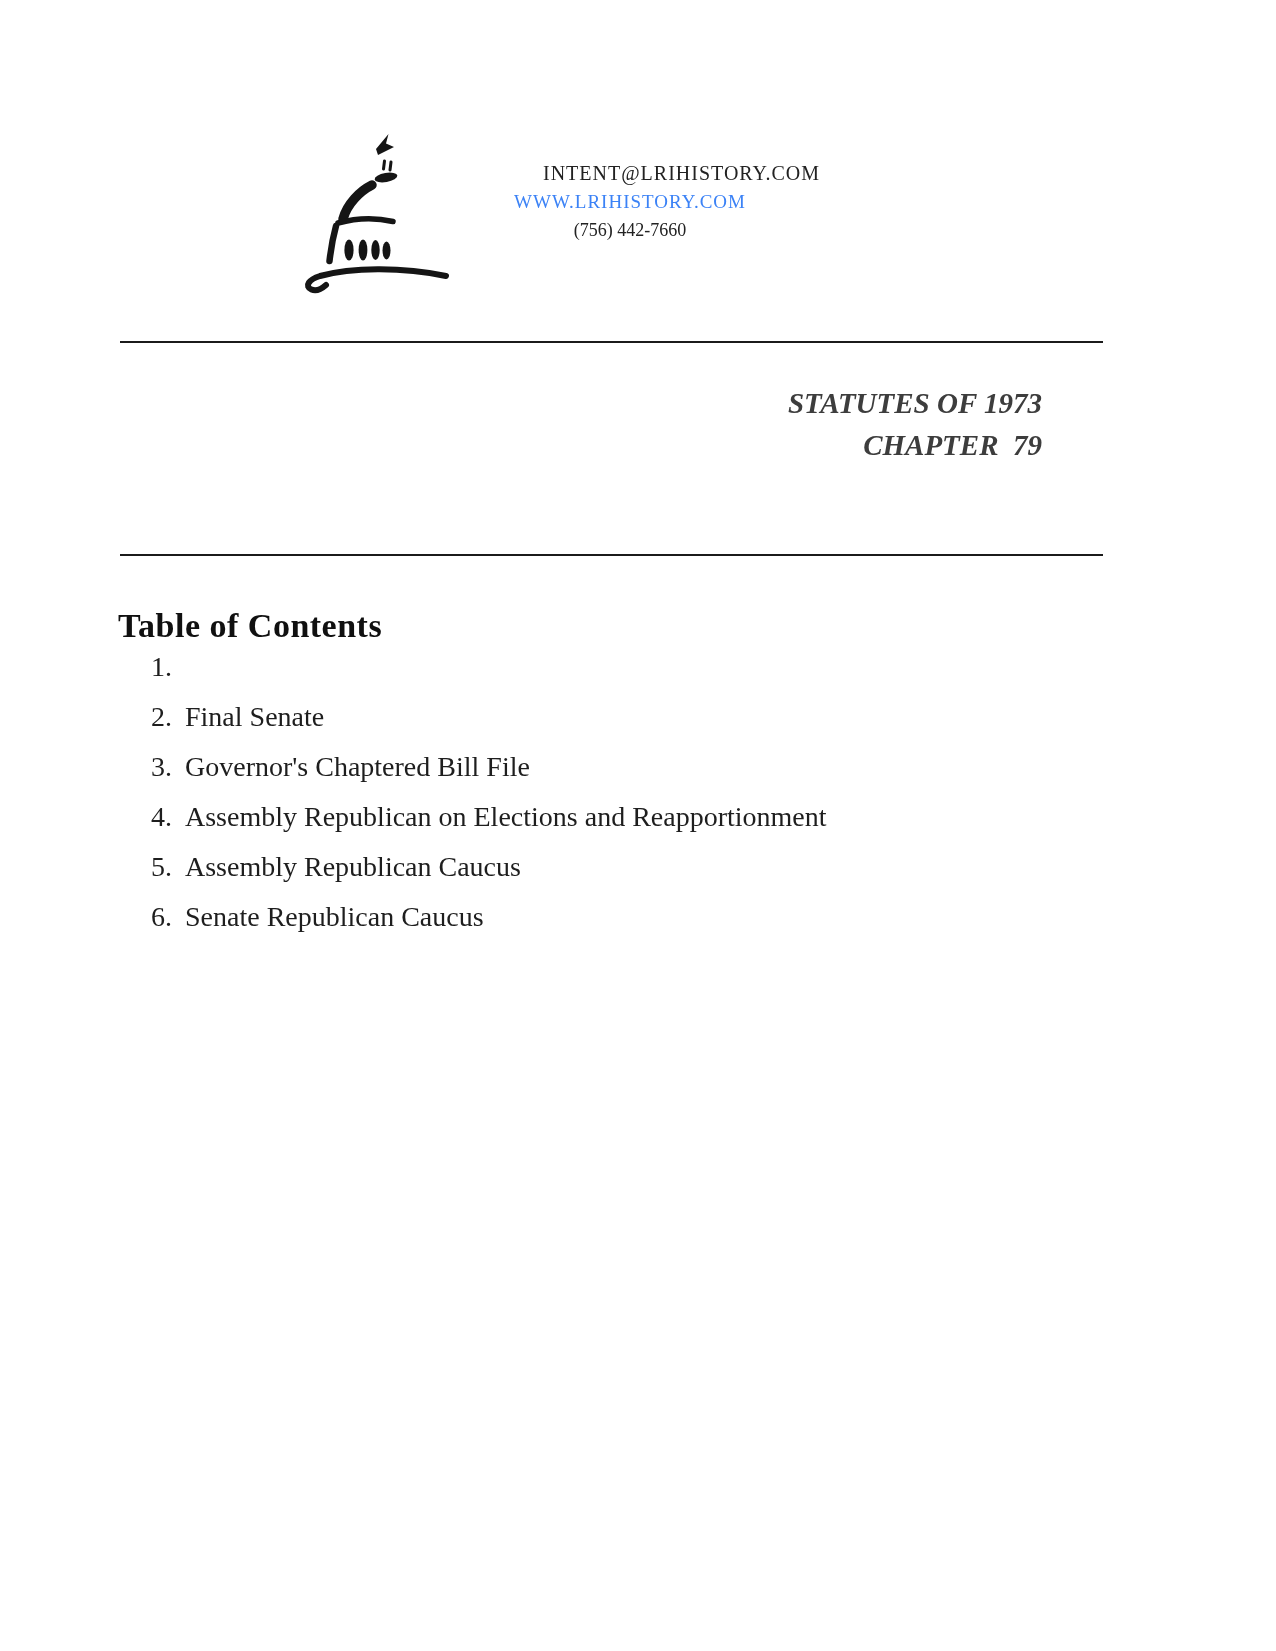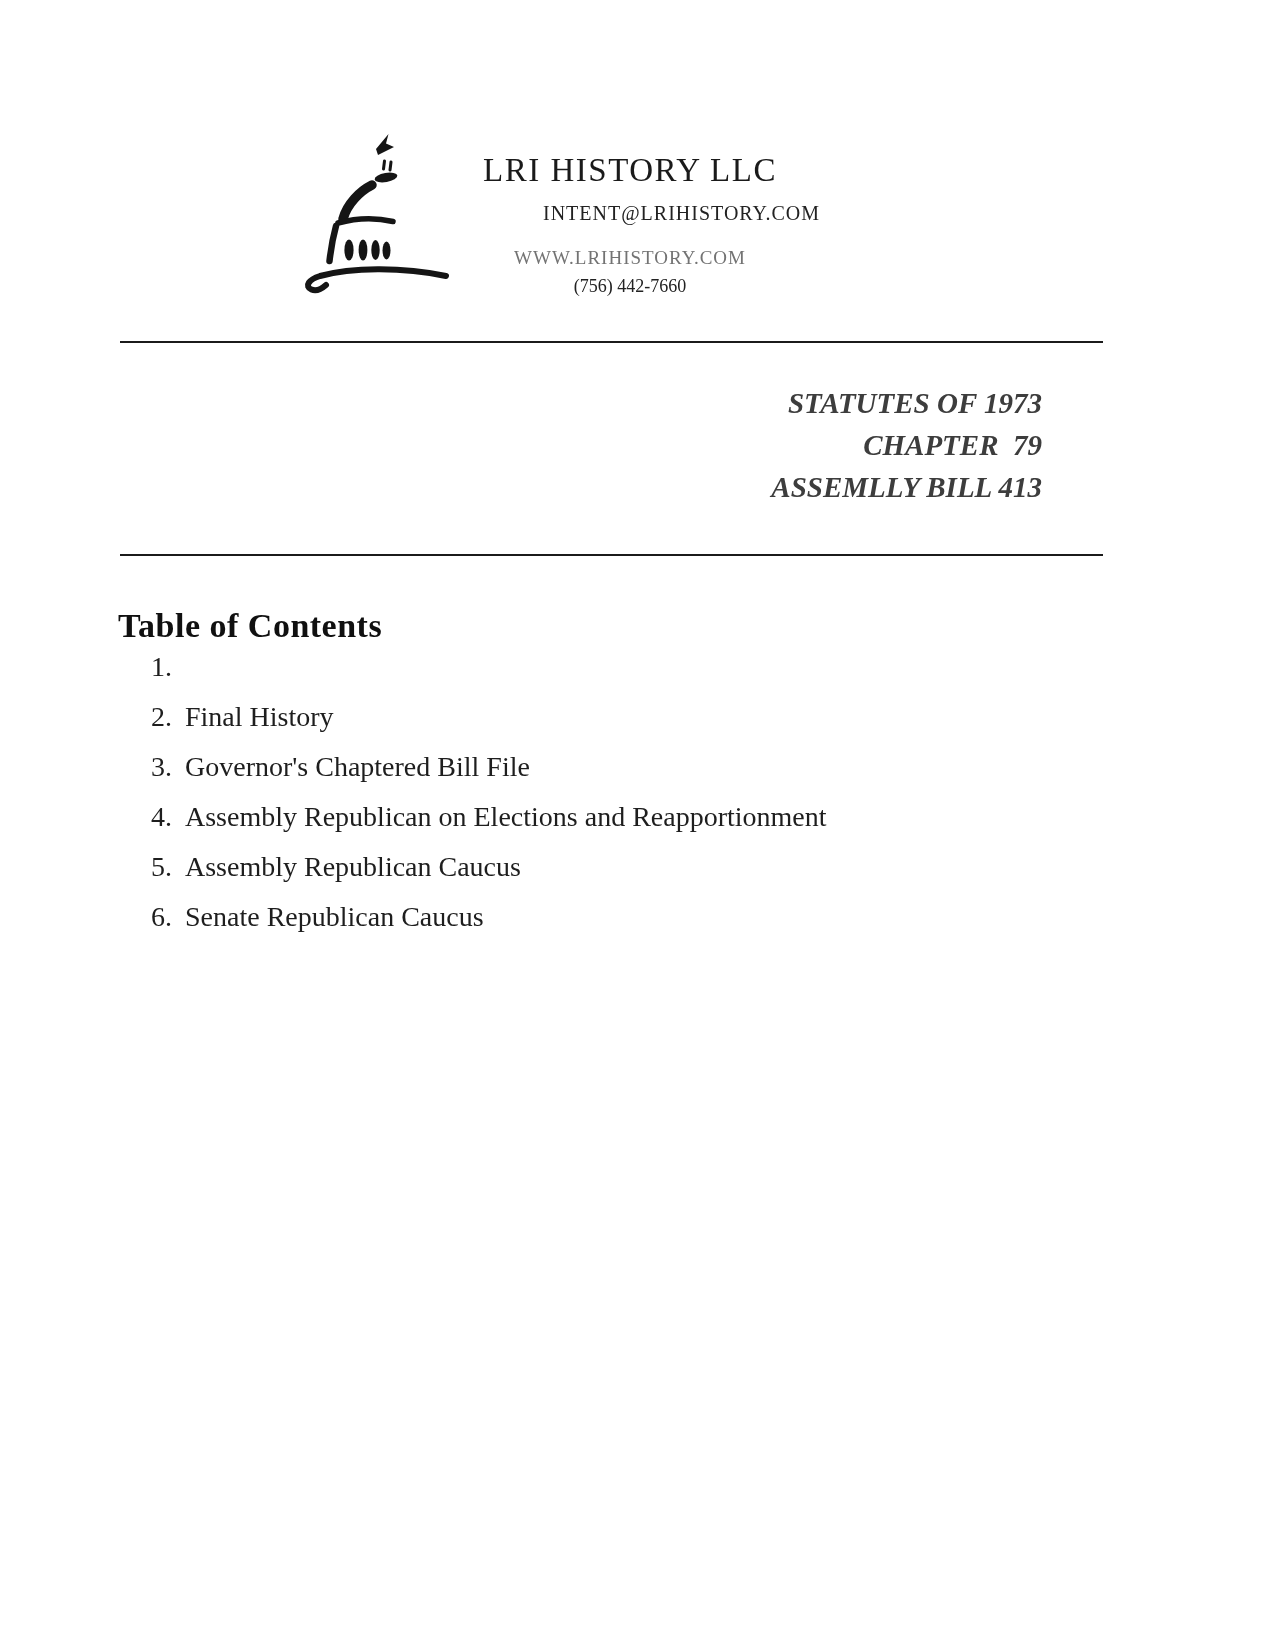--- a/index.html
+++ b/index.html
@@ -36,24 +36,24 @@
     color: #1a1a1a;
   }
   .contact-email {
     margin-top: 12px;
     font-size: 20px;
     letter-spacing: 1px;
     color: #222222;
     text-align: right;
   }
   .contact-website {
-    margin-top: 22px;
+    margin-top: 6px;
     font-size: 19px;
     letter-spacing: 1px;
-    color: #737373;
+    color: #3b82f6;
   }
   .contact-phone {
     margin-top: 7px;
     font-size: 18px;
     color: #222222;
   }
 
   
   .rule {
     position: absolute;
@@ -138,45 +138,43 @@
         <ellipse cx="67" cy="126" rx="4.4" ry="10.5" fill="#151515" stroke="none"></ellipse>
         <ellipse cx="79.5" cy="126" rx="4.2" ry="10" fill="#151515" stroke="none"></ellipse>
         <ellipse cx="90.5" cy="126.5" rx="4" ry="9" fill="#151515" stroke="none"></ellipse>
 
         <path d="M150,152 C105,142.5 55,143.5 24,152 C13,155.5 8,162 15.5,165.5 C20,167.5 26,164.5 30,161" stroke-width="6"></path>
       </g>
     </svg>
   </div>
 
   <div class="header-text">
-    <div class="company-name">LRI HISTORY LLC</div>
     <div class="contact-email">INTENT@LRIHISTORY.COM</div>
     <div class="contact-website">WWW.LRIHISTORY.COM</div>
     <div class="contact-phone">(756) 442-7660</div>
   </div>
 
   <div class="rule rule-1"></div>
 
   <div class="title-block">
     <div class="title-line">STATUTES OF 1973</div>
     <div class="title-line">CHAPTER  79</div>
-    <div class="title-line">ASSEMLLY BILL 413</div>
   </div>
 
   <div class="rule rule-2"></div>
 
   <h1 class="toc-heading">Table of Contents</h1>
 
   <ol class="toc-list">
     <li class="toc-item">
       <span class="toc-num">1.</span>
     </li>
     <li class="toc-item">
       <span class="toc-num">2.</span>
-      <span class="toc-label">Final History</span>
+      <span class="toc-label">Final Senate</span>
     </li>
     <li class="toc-item">
       <span class="toc-num">3.</span>
       <span class="toc-label">Governor's Chaptered Bill File</span>
     </li>
     <li class="toc-item">
       <span class="toc-num">4.</span>
       <span class="toc-label">Assembly Republican on Elections and Reapportionment</span>
     </li>
     <li class="toc-item">

